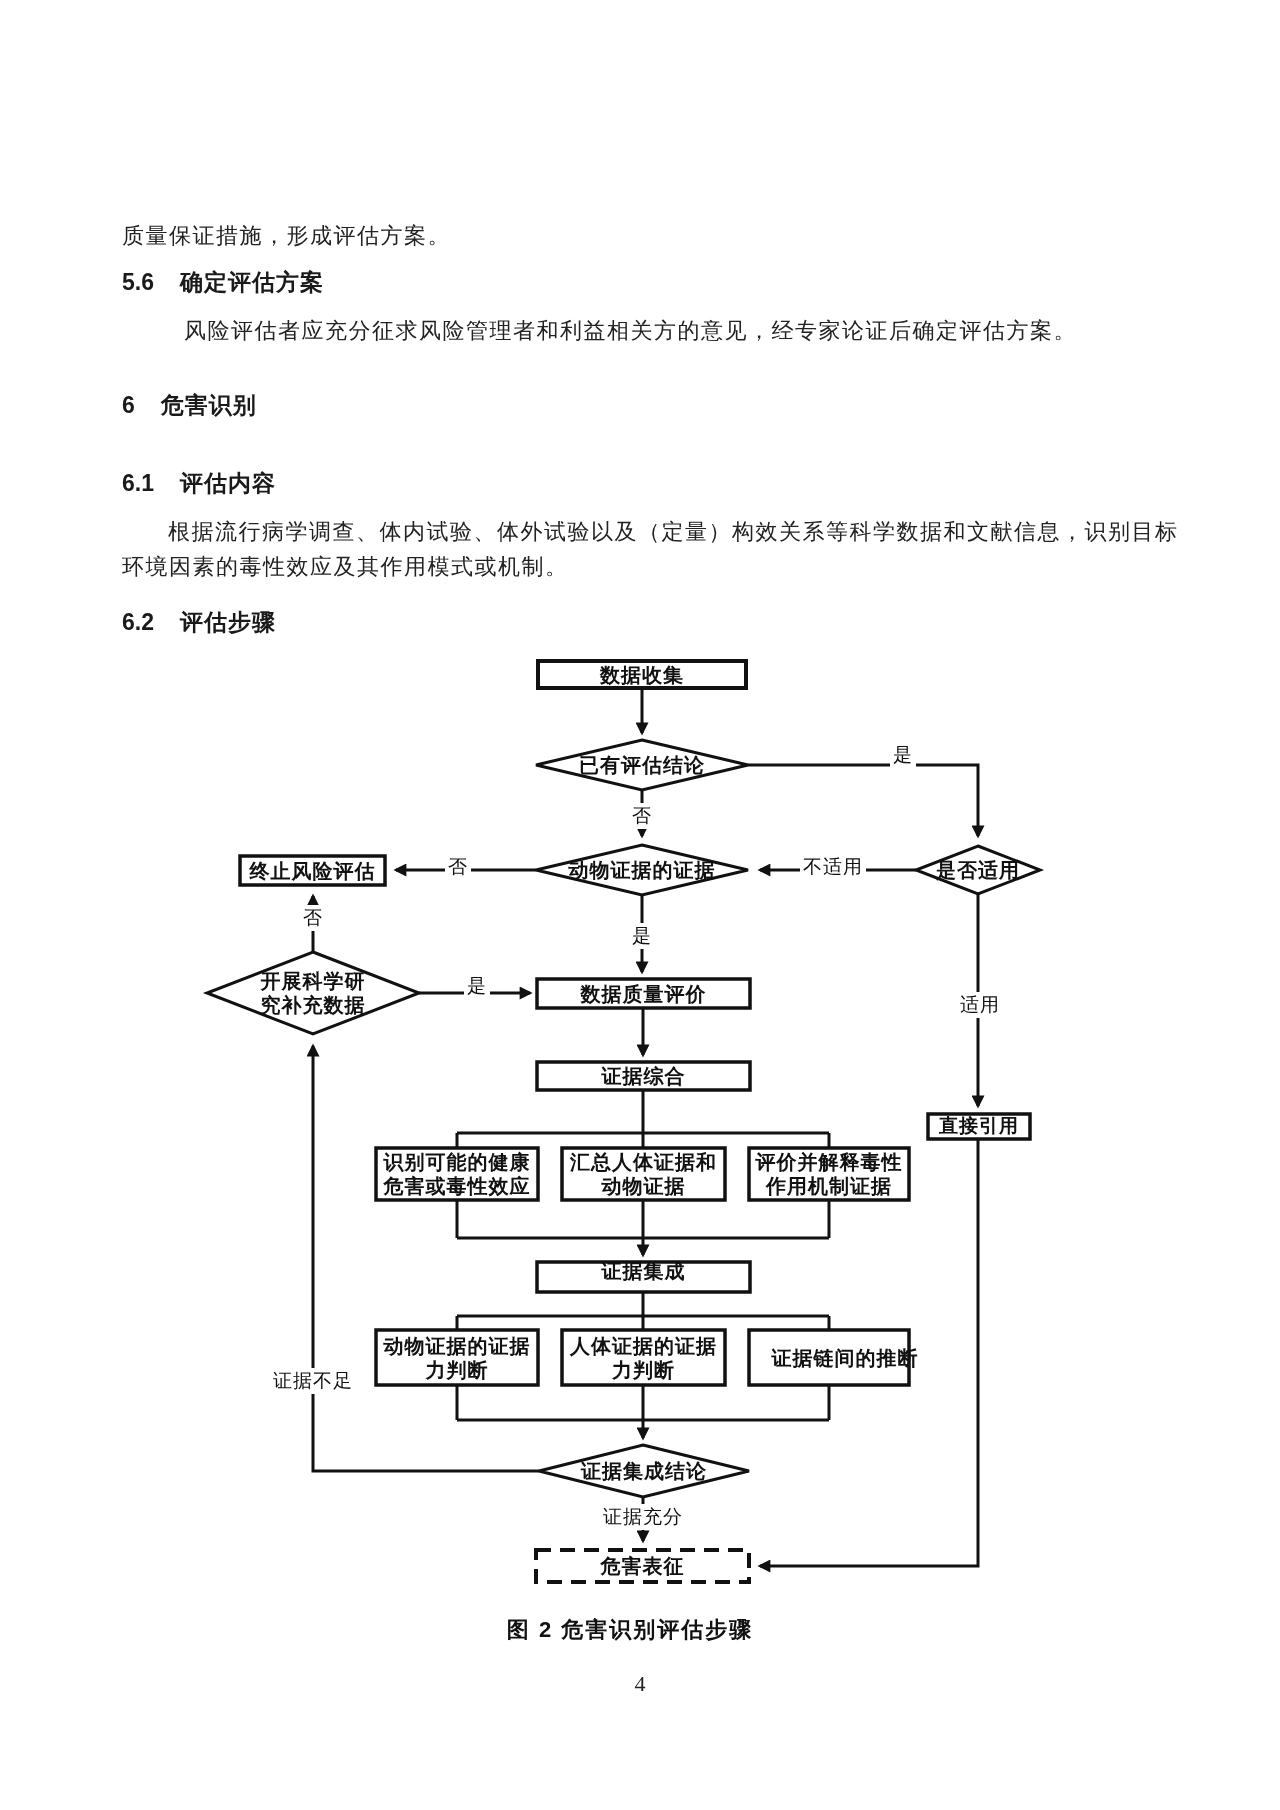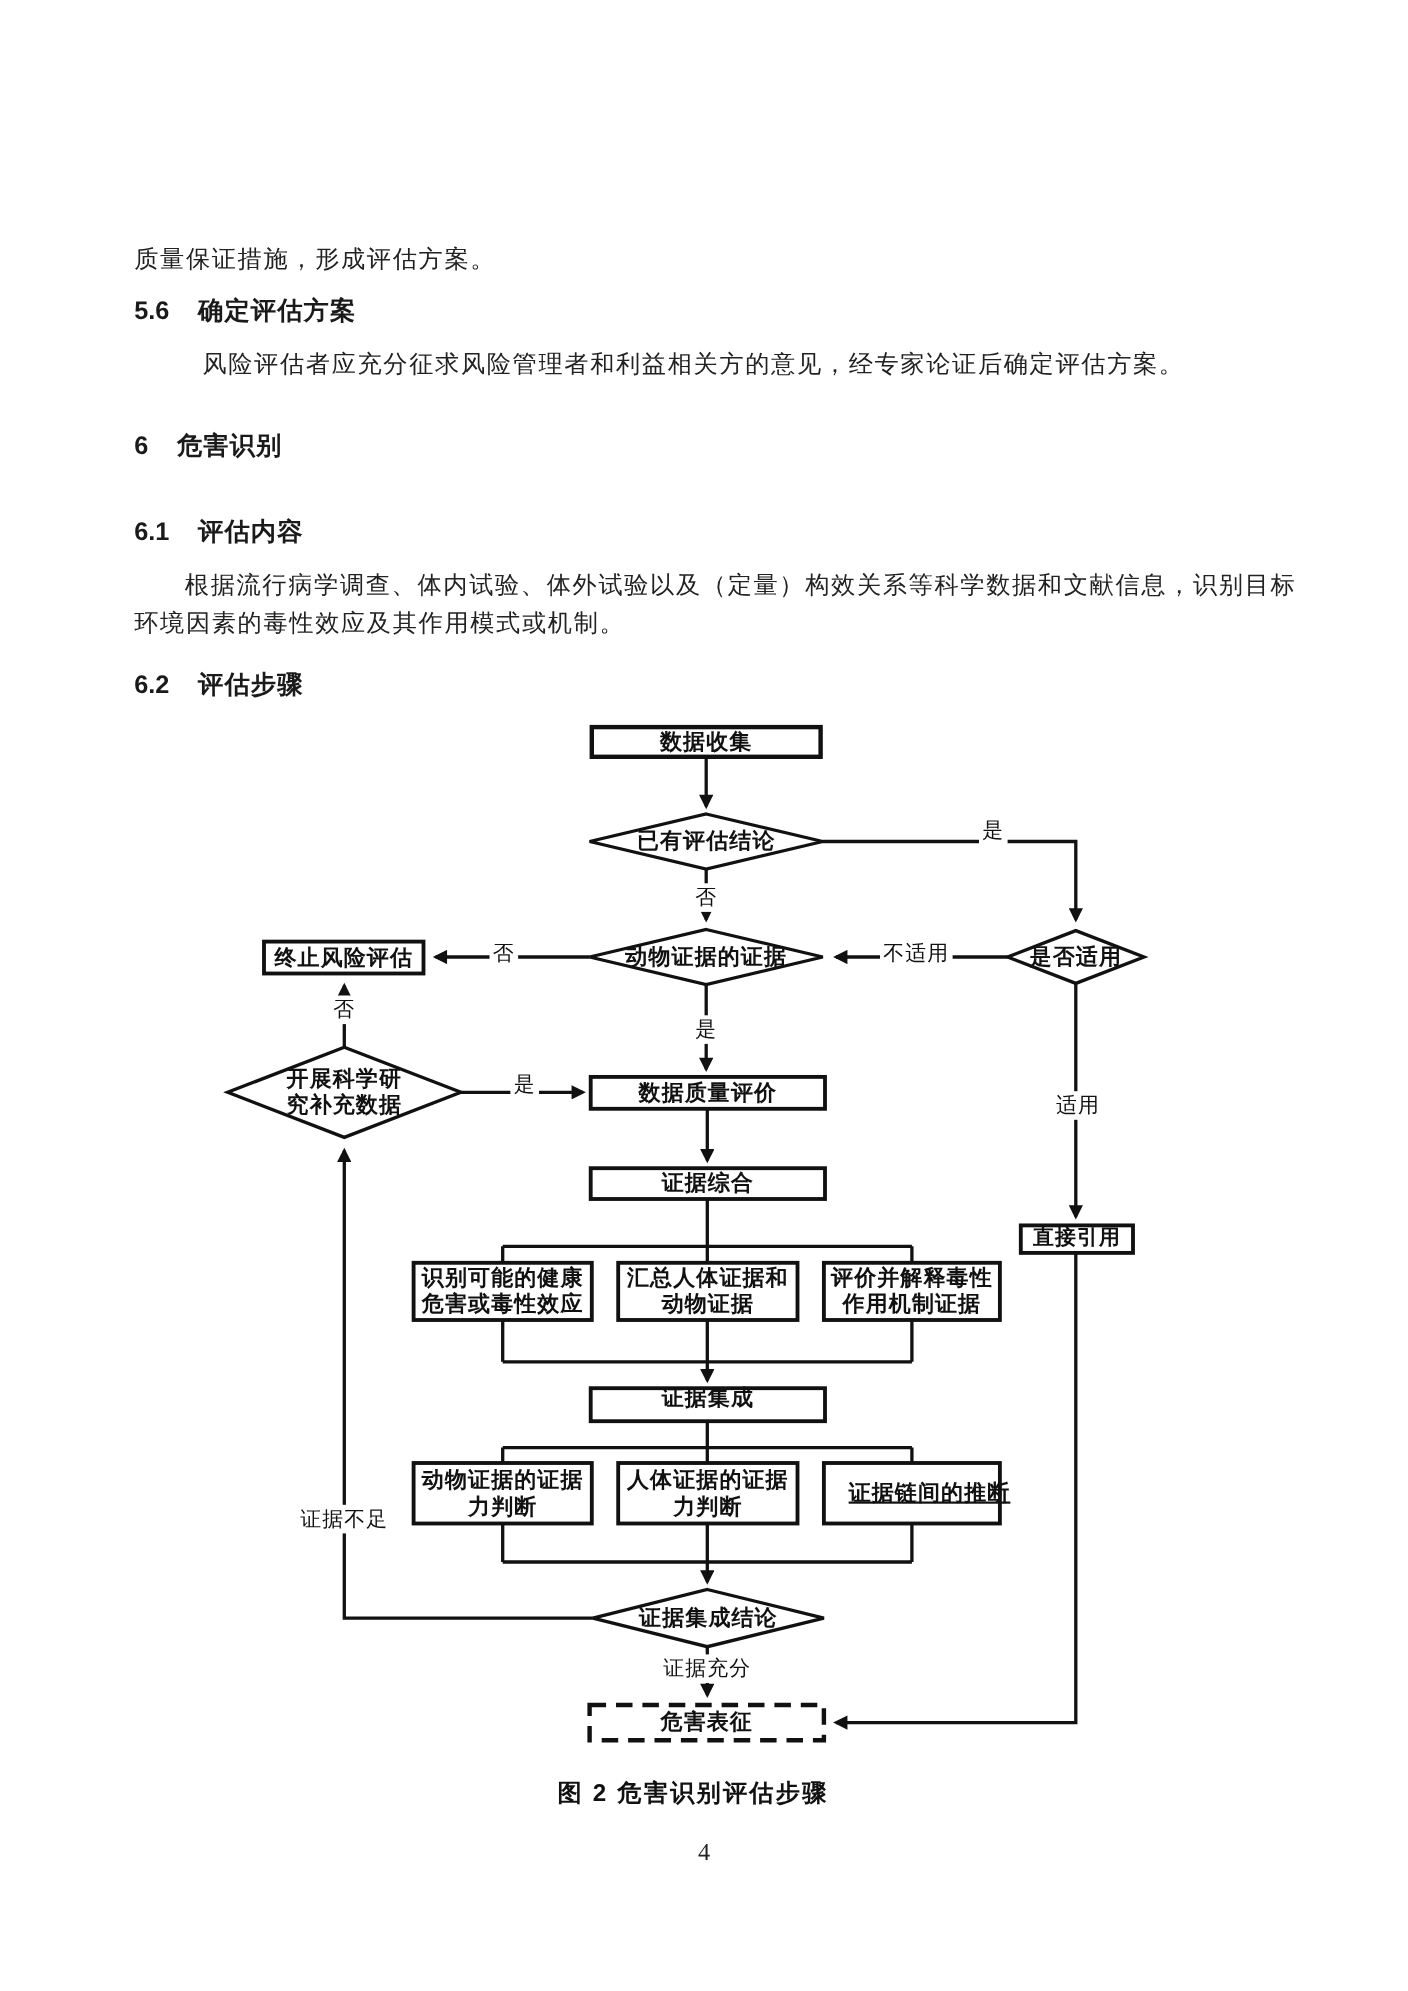--- a/index.html
+++ b/index.html
@@ -135,21 +135,21 @@
 危害或毒性效应</div>
   <div class="node-label" style="left:562px; top:1148px; width:163px; height:52px;">汇总人体证据和
 动物证据</div>
   <div class="node-label" style="left:749px; top:1148px; width:160px; height:52px;">评价并解释毒性
 作用机制证据</div>
   <div class="node-label" style="left:537px; top:1262px; width:213px; height:17px;">证据集成</div>
   <div class="node-label" style="left:376px; top:1330px; width:162px; height:55px;">动物证据的证据
 力判断</div>
   <div class="node-label" style="left:562px; top:1330px; width:163px; height:55px;">人体证据的证据
 力判断</div>
-  <div class="node-label" style="left:749px; top:1330px; width:192px; height:55px;text-decoration:underline;">证据链间的推断</div>
+  <div class="node-label" style="left:749px; top:1330px; width:192px; height:55px;">证据链间的推断</div>
   <div class="node-label" style="left:539px; top:1445px; width:210px; height:52px;">证据集成结论</div>
   <div class="node-label" style="left:536px; top:1550px; width:213px; height:32px;">危害表征</div>
   <div class="node-label" style="left:928px; top:1114px; width:102px; height:25px; font-size:19px;">直接引用</div>
 
   <div class="edge-label" style="left:903px; top:755px;">是</div>
   <div class="edge-label" style="left:642px; top:816px;">否</div>
   <div class="edge-label" style="left:833px; top:867px;">不适用</div>
   <div class="edge-label" style="left:458px; top:867px;">否</div>
   <div class="edge-label" style="left:313px; top:918px;">否</div>
   <div class="edge-label" style="left:477px; top:986px;">是</div>

